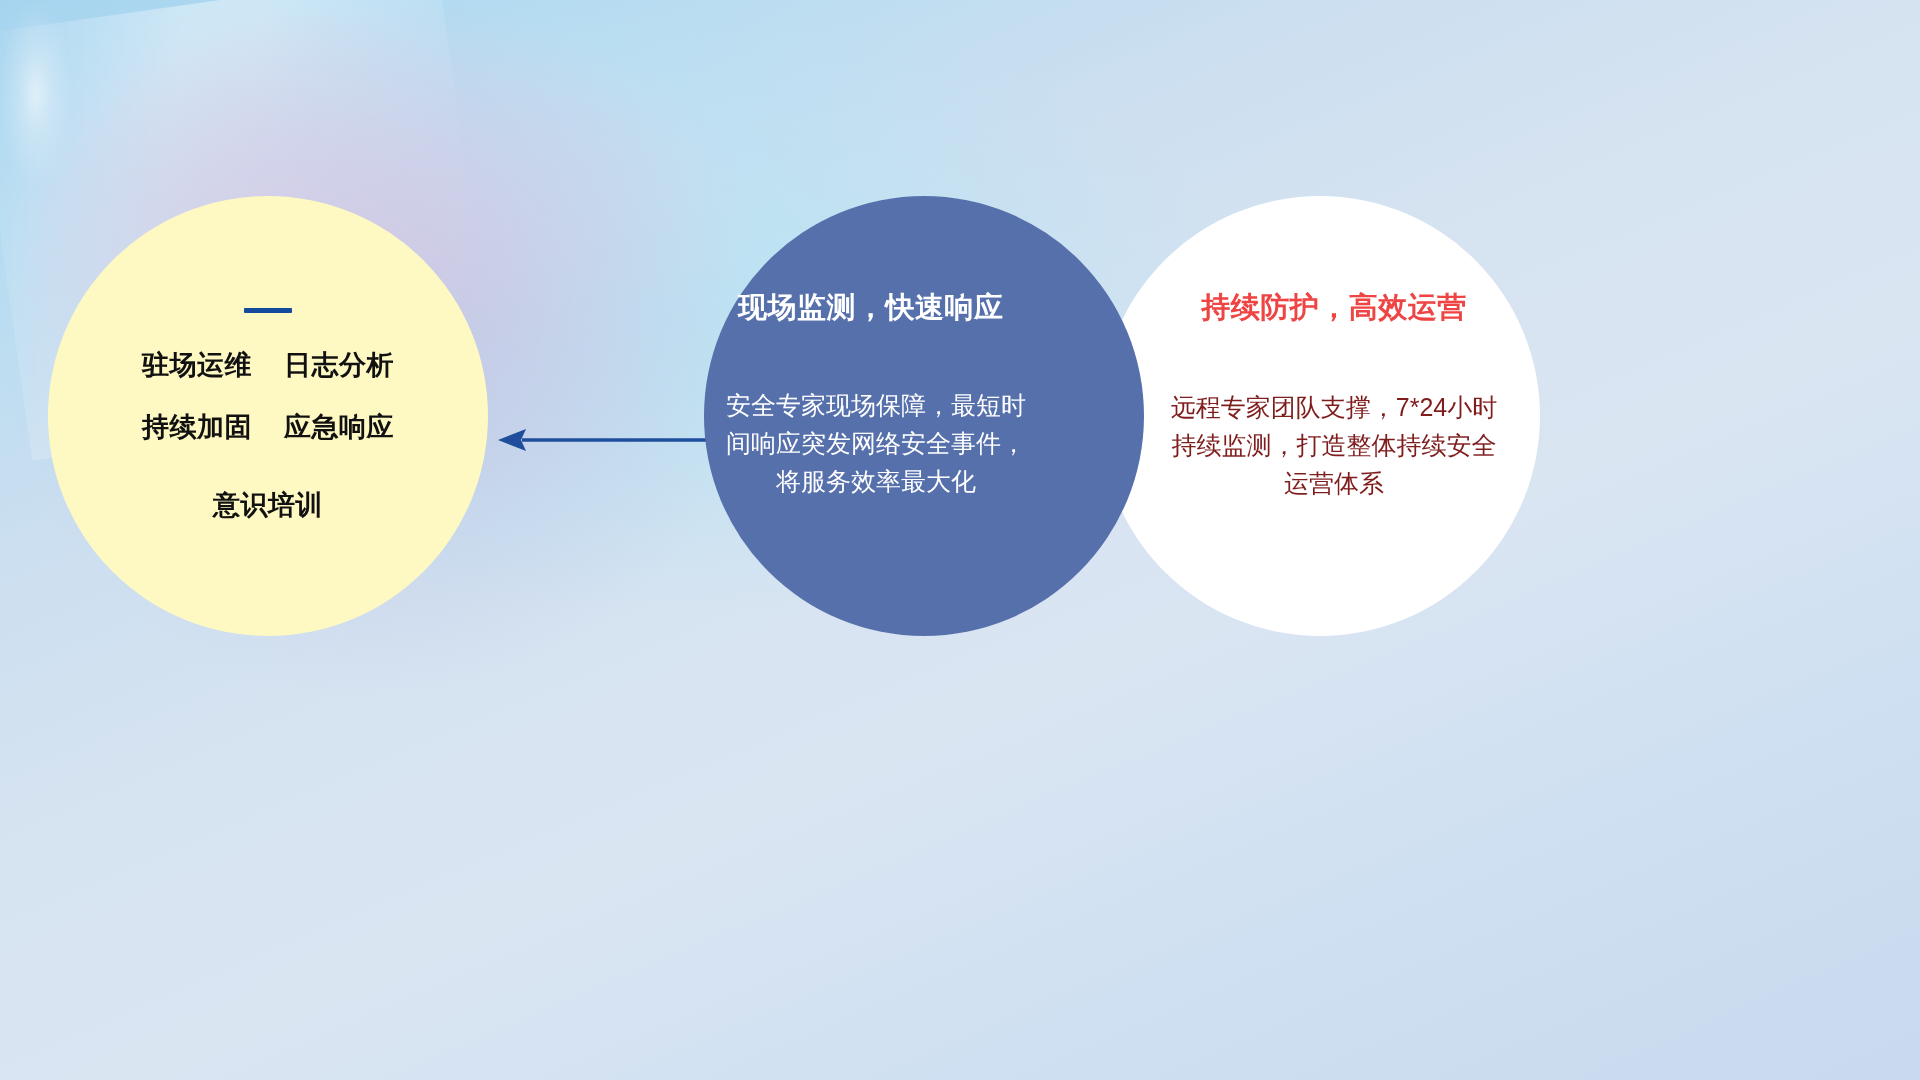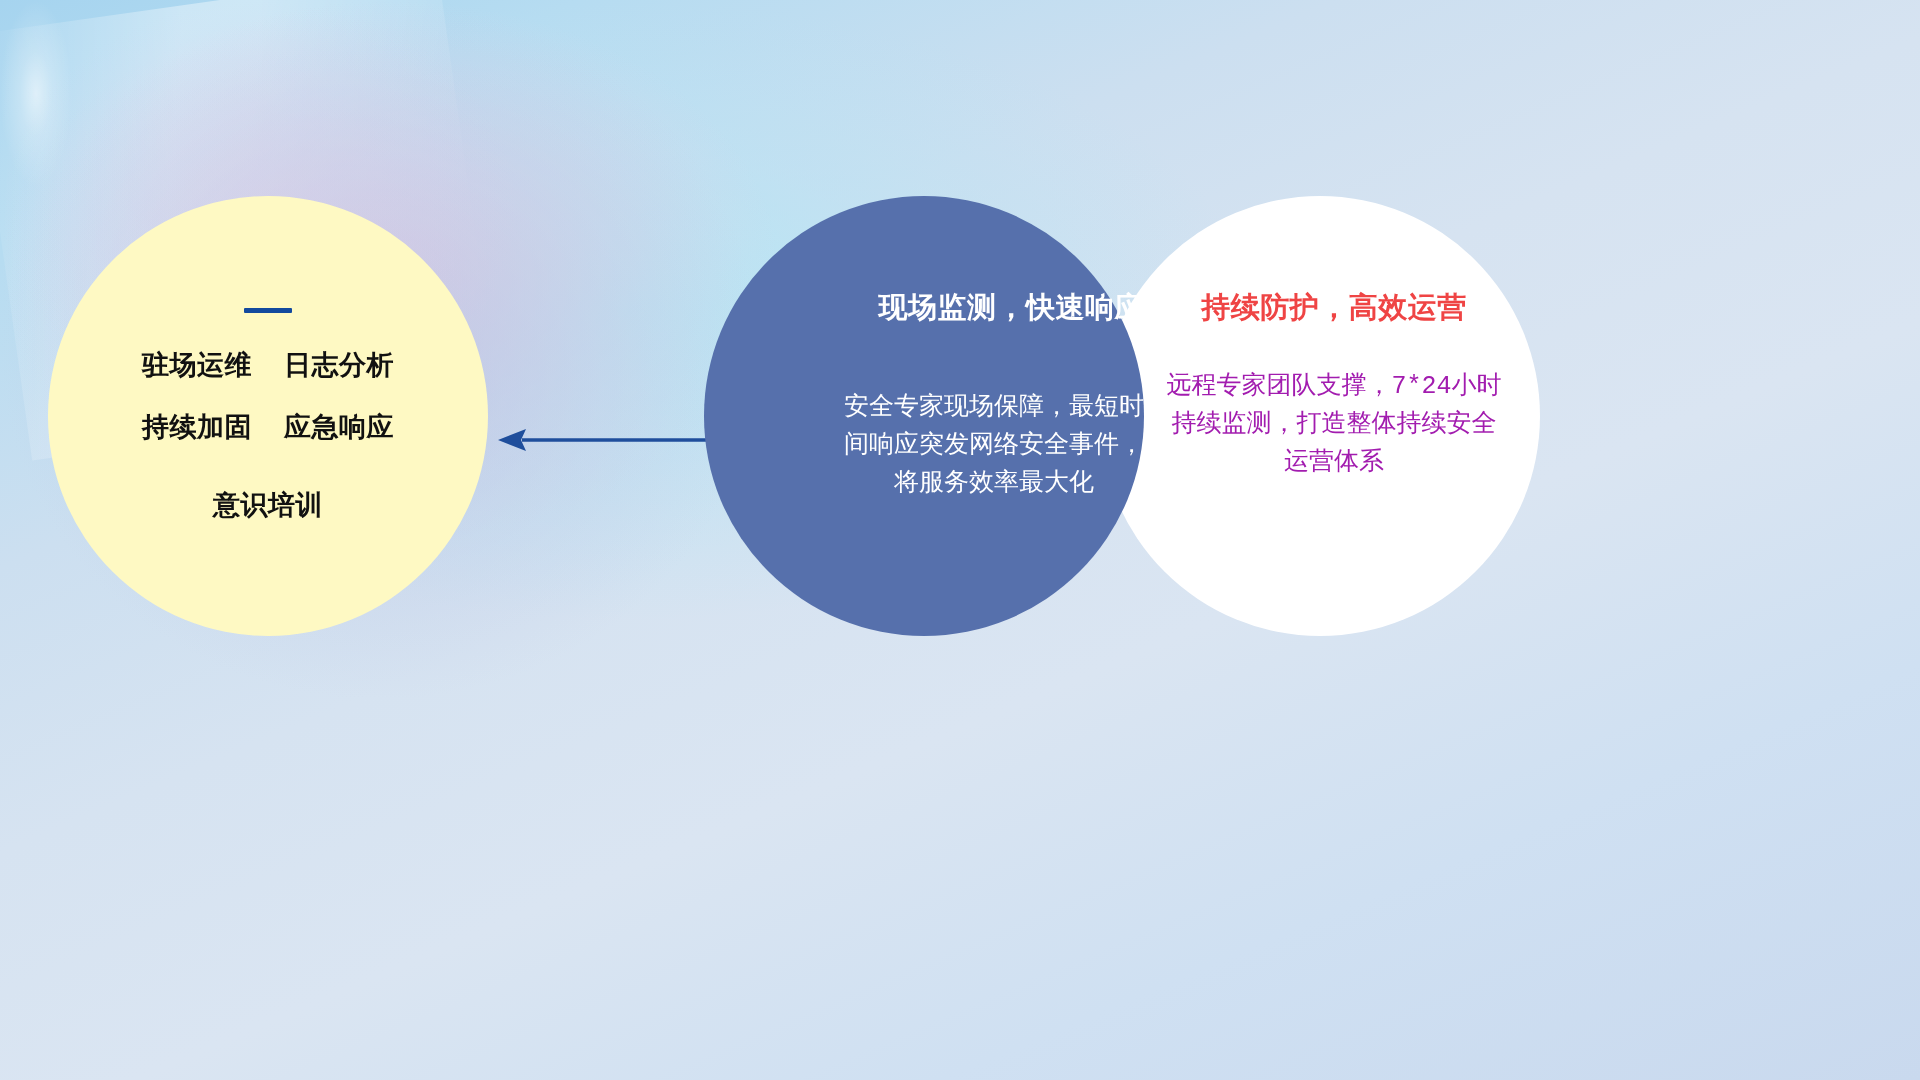--- a/index.html
+++ b/index.html
@@ -146,21 +146,21 @@
     margin-top: 16px;
     margin-bottom: 0;
   }
 
   
   .mid-inner {
     width: 100%;
     padding-top: 92px;
     display: flex;
     flex-direction: column;
-    align-items: flex-end;
+    align-items: flex-start;
     position: relative;
     z-index: 2;
   }
   .mid-heading {
     font-size: 29px;
     font-weight: bold;
     color: #ffffff;
     letter-spacing: 0.5px;
     white-space: nowrap;
     margin-left: 34px;
@@ -185,28 +185,27 @@
   }
   .right-heading {
     font-size: 29px;
     font-weight: bold;
     color: #ef4444;
     letter-spacing: 0.5px;
     white-space: nowrap;
     margin-left: 28px;
   }
   .right-body {
-    margin-top: 40px;
+    margin-top: 60px;
     width: 338px;
     margin-left: 28px;
     font-size: 25px;
     line-height: 1.52;
-    color: #a21caf;
+    color: #7f1d1d;
     text-align: center;
-    font-family: Liberation Mono, monospace;
   }
 
   
   .arrow {
     position: absolute;
     left: 496px;
     top: 424px;
     width: 220px;
     height: 32px;
     z-index: 2;

